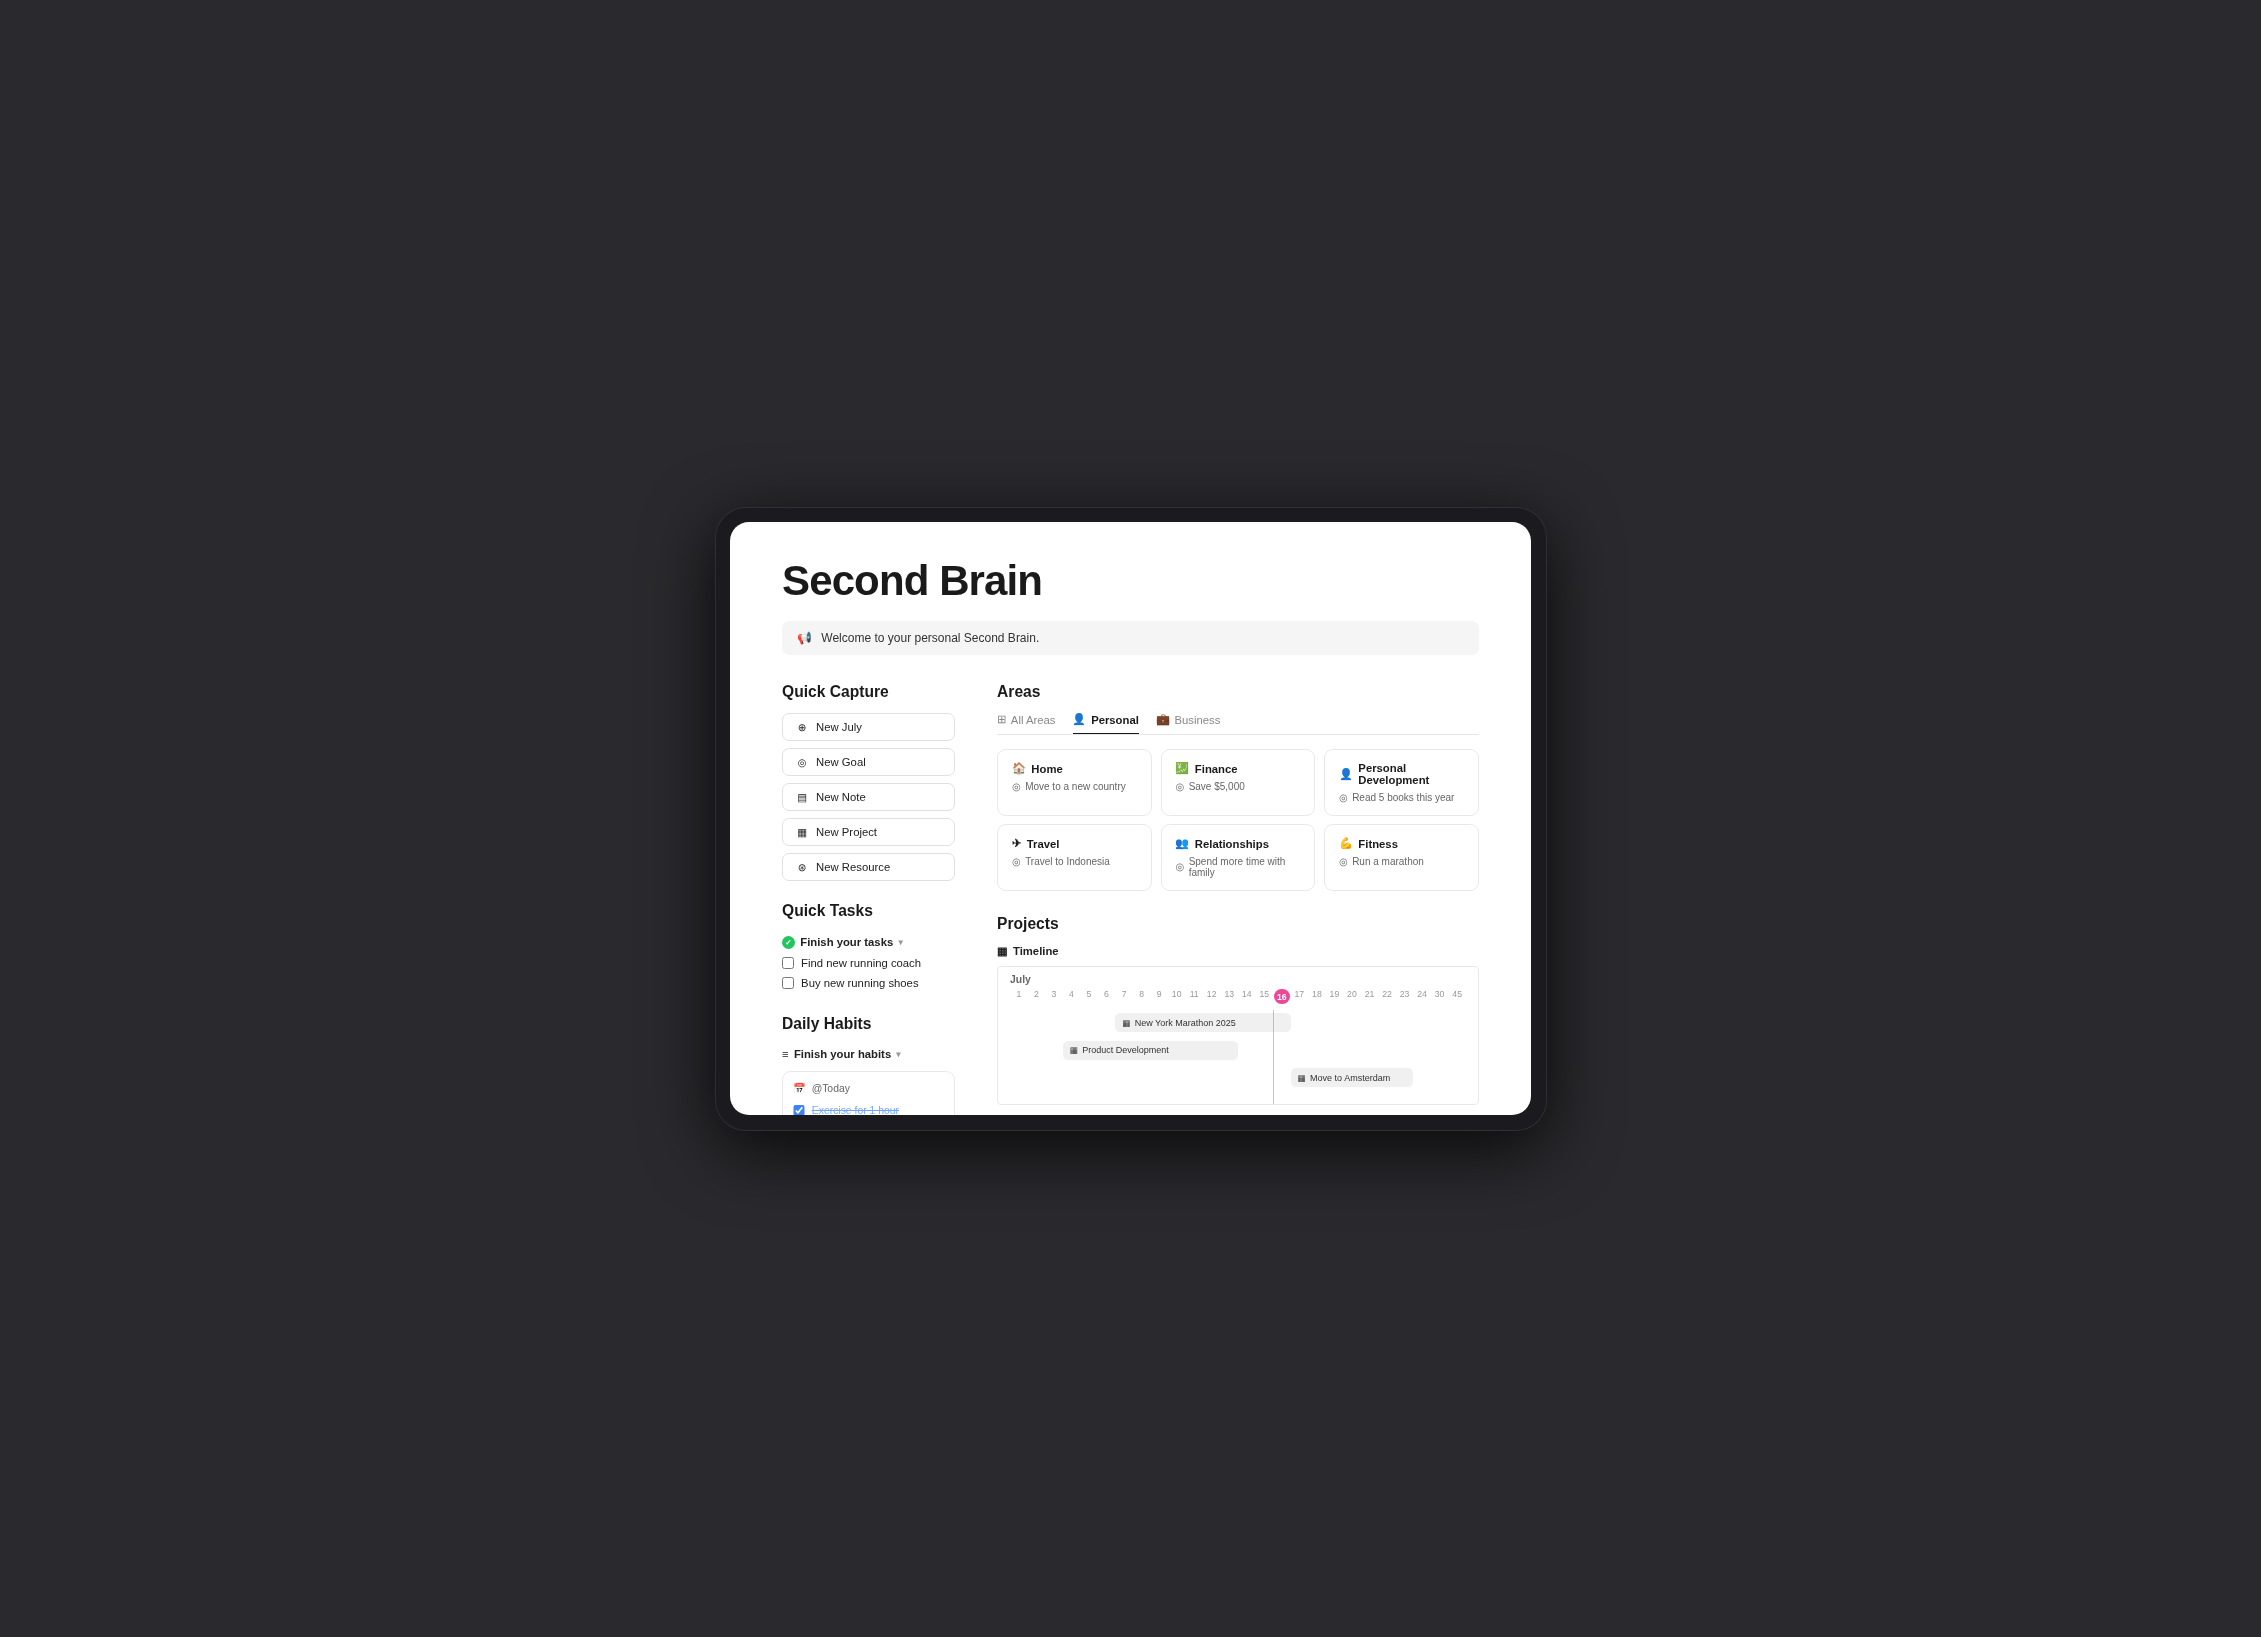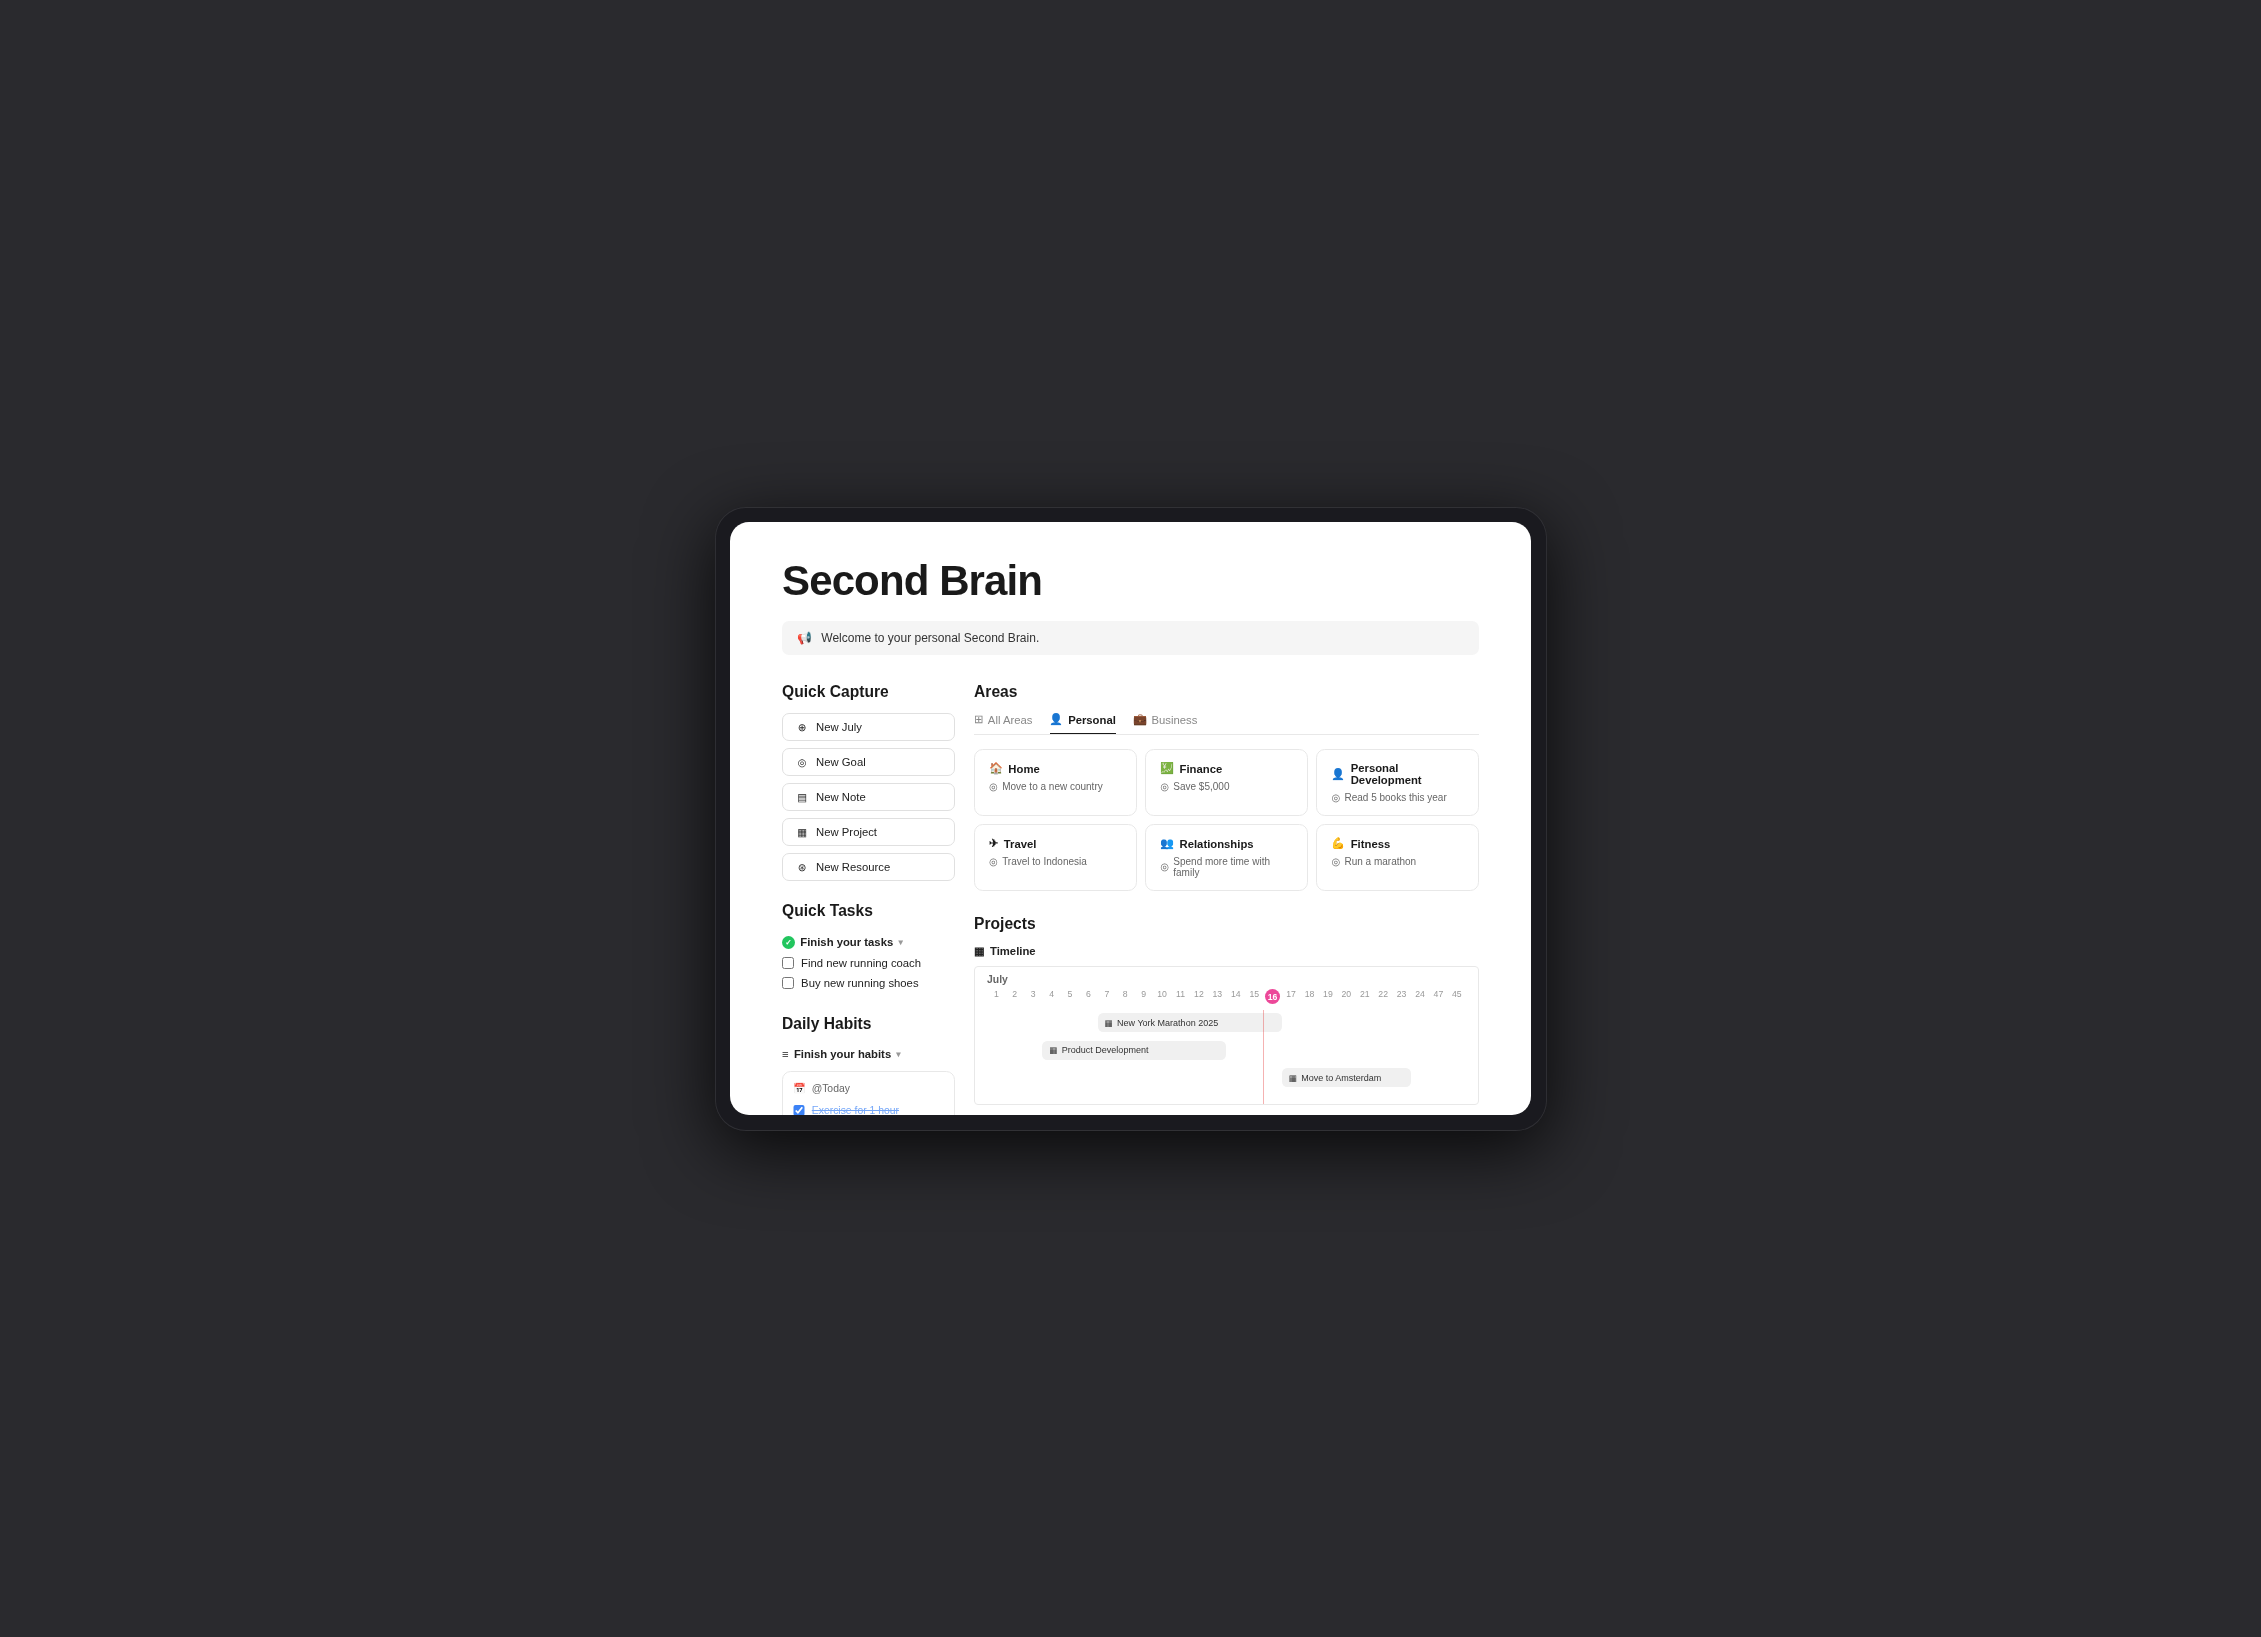--- a/index.html
+++ b/index.html
@@ -48,21 +48,21 @@
       padding: 10.4px 15.6px;
       display: flex;
       align-items: center;
       gap: 8.7px;
       margin-bottom: 28px;
       font-size: 12px;
       color: #333;
     }
     .main-layout {
       display: flex;
-      gap: 19px;
+      gap: 42px;
     }
     .sidebar {
       width: 173px;
       flex-shrink: 0;
     }
     .main-area {
       flex: 1;
       min-width: 0;
     }
     .section-title {
@@ -492,21 +492,21 @@
                   <div class="date-cell">15</div>
                   <div class="date-cell today"><span class="today-circle">16</span></div>
                   <div class="date-cell">17</div>
                   <div class="date-cell">18</div>
                   <div class="date-cell">19</div>
                   <div class="date-cell">20</div>
                   <div class="date-cell">21</div>
                   <div class="date-cell">22</div>
                   <div class="date-cell">23</div>
                   <div class="date-cell">24</div>
-                  <div class="date-cell">47</div>
+                  <div class="date-cell">30</div>
                   <div class="date-cell">45</div>
                 </div>
               <div class="timeline-rows" id="timeline-bars-container">
                   <div class="timeline-row">
                     <div class="timeline-bar" style="left: 23.0769%; width: 38.4615%;"><span style="font-size:8.7px;">▦</span> New York Marathon 2025</div>
                     <div style="position: absolute; top: -3.5px; left: 57.6923%; width: 0.9px; height: 173px; background: rgb(229, 62, 62); opacity: 0.4; z-index: 10;"></div>
                   </div>
                   <div class="timeline-row">
                     <div class="timeline-bar" style="left: 11.5385%; width: 38.4615%;"><span style="font-size:8.7px;">▦</span> Product Development</div>
                   </div>

